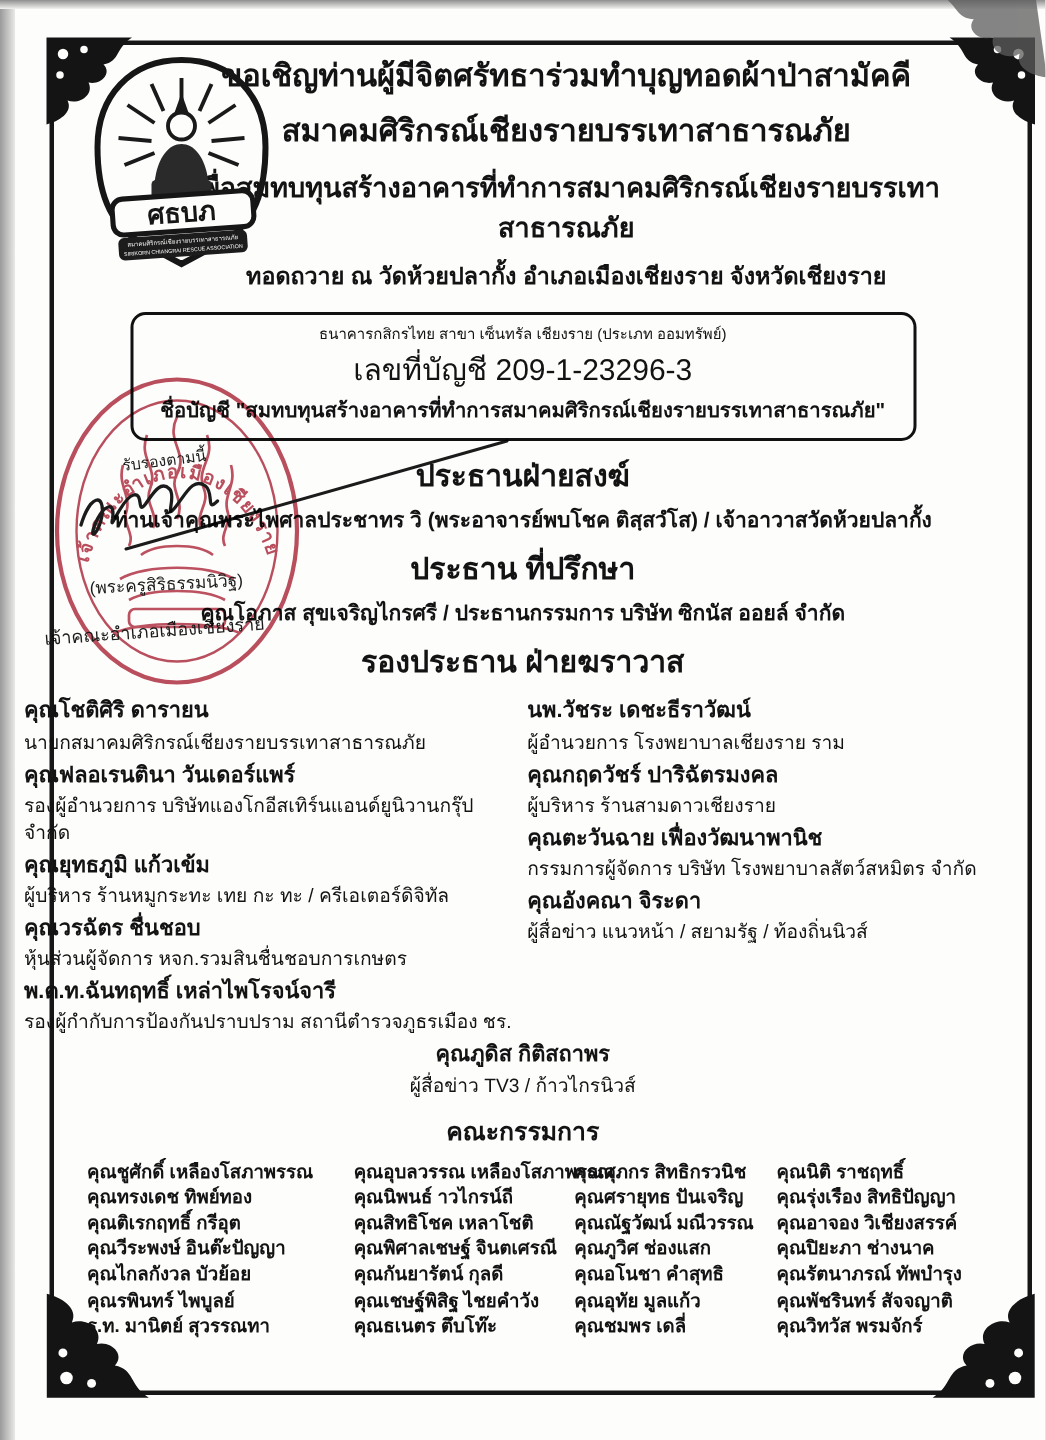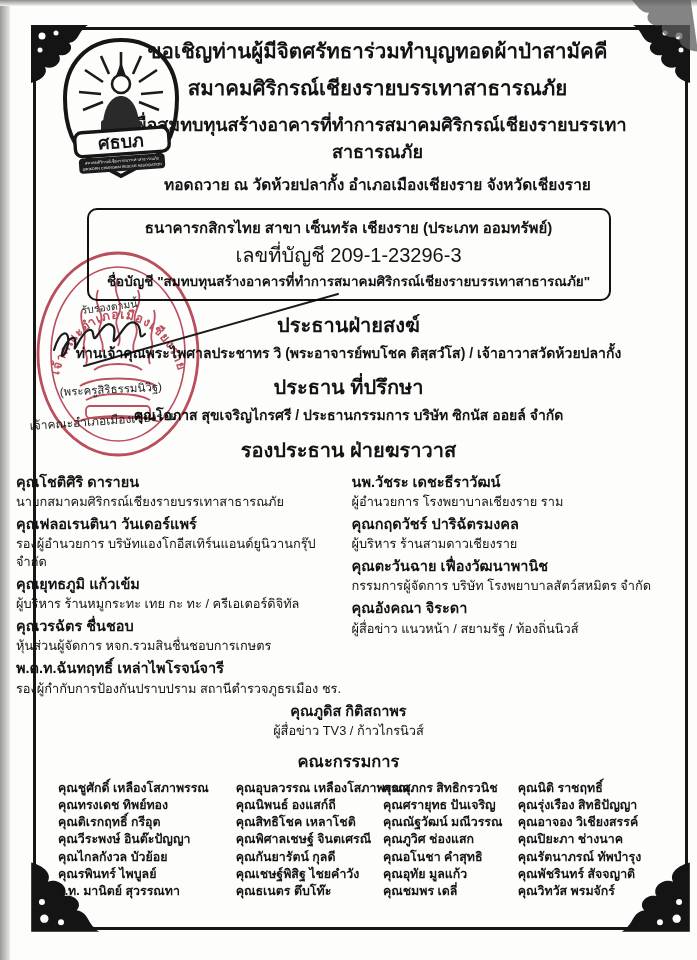--- a/index.html
+++ b/index.html
@@ -19,21 +19,21 @@
   .logo{position:absolute;left:57px;top:36px;width:128px;height:158px;z-index:4;}
 
   .hdr{text-align:center;margin-left:92px;margin-right:34px;line-height:1.5;}
   .hdr .h1{font-size:20.5px;font-weight:700;}
   .hdr .h2{font-size:20.5px;font-weight:700;margin-top:6px;}
   .hdr .h3{font-size:18px;font-weight:700;margin-top:8px;}
   .hdr .h4{font-size:15.5px;font-weight:700;margin-top:7px;}
   .hdr .h5{font-size:15.5px;font-weight:700;margin-top:4px;}
 
   .bankbox{width:508px;margin:12px auto 0 auto;border:2.5px solid #111;border-radius:10px;text-align:center;padding:7px 6px 8px 6px;line-height:1.45;}
-  .bankbox .b1{font-size:15px;font-weight:700;}
+  .bankbox .b1{font-size:10px;font-weight:400;}
   .bankbox .b2{font-size:20px;font-weight:400;margin-top:2px;}
   .bankbox .b3{font-size:13.5px;font-weight:700;margin-top:2px;}
 
   .sec{text-align:center;line-height:1.45;}
   .sec-title{font-size:20px;font-weight:700;margin-top:10px;}
   .sec-line{font-size:14px;font-weight:700;margin-top:3px;}
 
   .vice-grid{display:grid;grid-template-columns:1fr 1fr;column-gap:6px;margin-top:4px;}
   .v-entry{margin-top:3px;line-height:1.4;}
   .p-name{font-size:14.5px;font-weight:700;}
@@ -195,21 +195,21 @@
           <div class="c-item">คุณชูศักดิ์ เหลืองโสภาพรรณ</div>
           <div class="c-item">คุณทรงเดช ทิพย์ทอง</div>
           <div class="c-item">คุณติเรกฤทธิ์ กรีอุต</div>
           <div class="c-item">คุณวีระพงษ์ อินต๊ะปัญญา</div>
           <div class="c-item">คุณไกลกังวล บัวย้อย</div>
           <div class="c-item">คุณรพินทร์ ไพบูลย์</div>
           <div class="c-item">ร.ท. มานิตย์ สุวรรณทา</div>
         </div>
       <div class="col">
           <div class="c-item">คุณอุบลวรรณ เหลืองโสภาพรรณ</div>
-          <div class="c-item">คุณนิพนธ์ องแสก์ถี</div>
+          <div class="c-item">คุณนิพนธ์ าวไกรน์ถี</div>
           <div class="c-item">คุณสิทธิโชค เหลาโชติ</div>
           <div class="c-item">คุณพิศาลเชษฐ์ จินตเศรณี</div>
           <div class="c-item">คุณกันยารัตน์ กุลดี</div>
           <div class="c-item">คุณเชษฐ์พิสิฐ ไชยคำวัง</div>
           <div class="c-item">คุณธเนตร ตึบโท๊ะ</div>
         </div>
       <div class="col">
           <div class="c-item">คุณศุภกร สิทธิกรวนิช</div>
           <div class="c-item">คุณศรายุทธ ปันเจริญ</div>
           <div class="c-item">คุณณัฐวัฒน์ มณีวรรณ</div>

